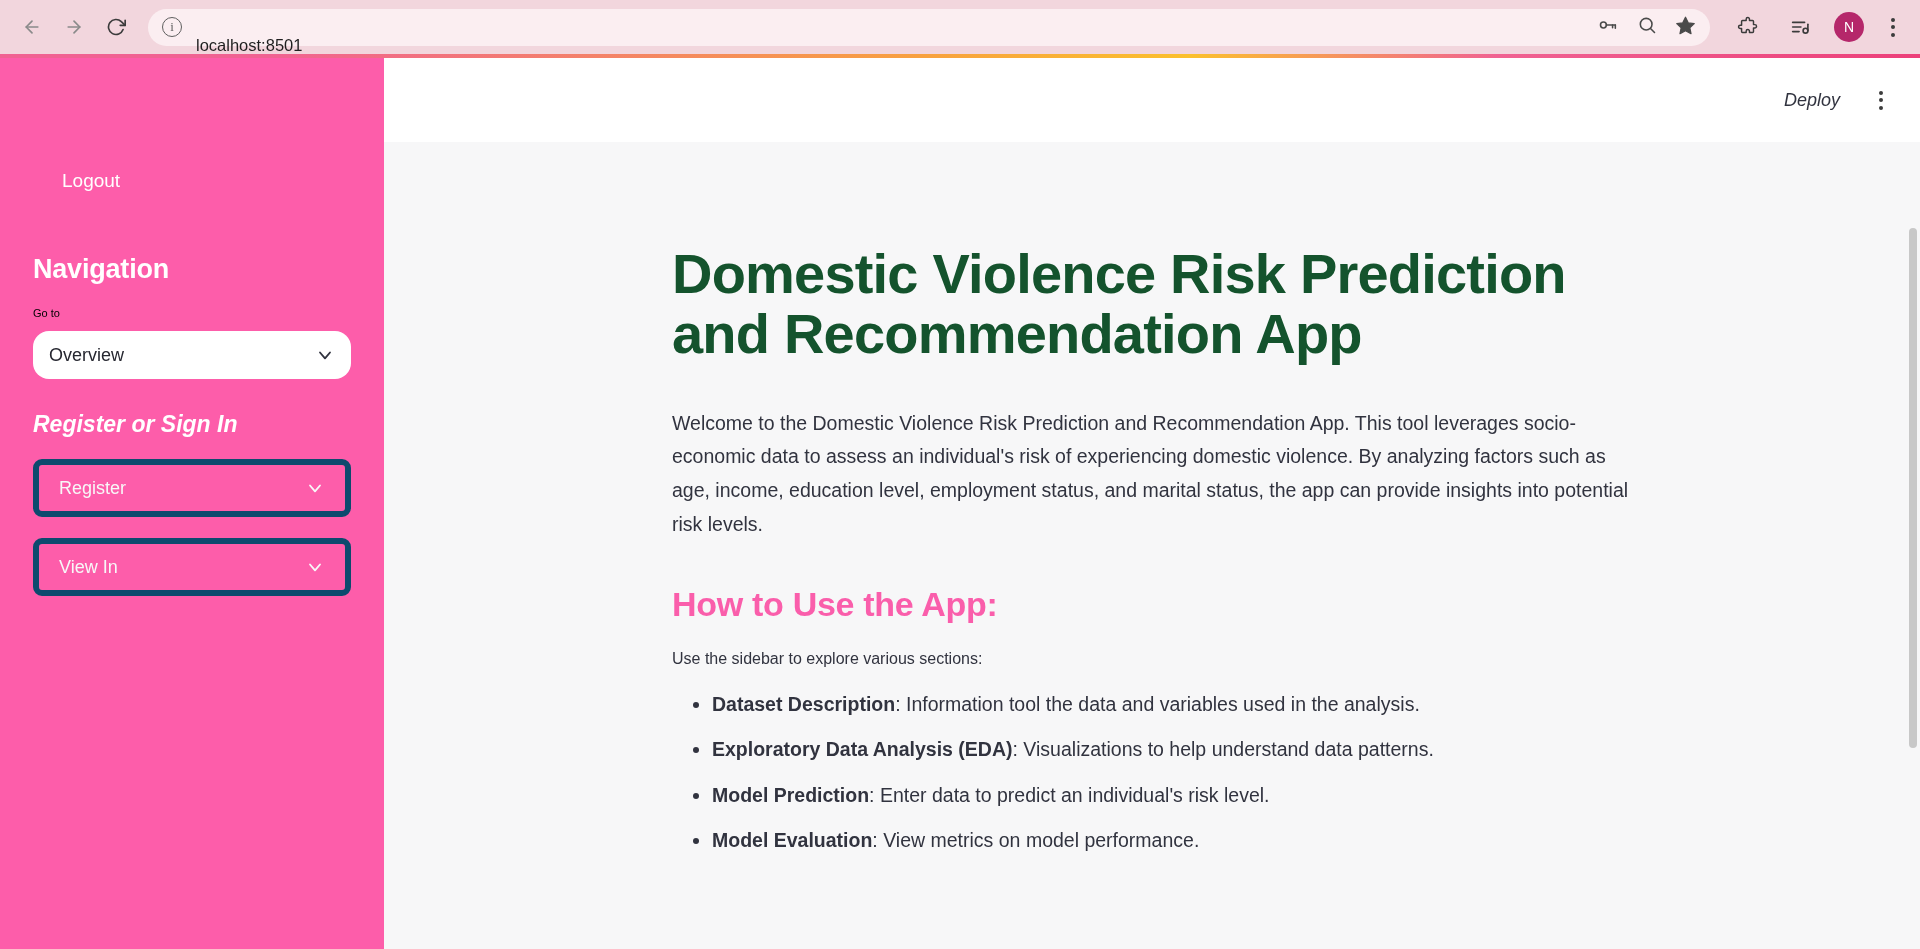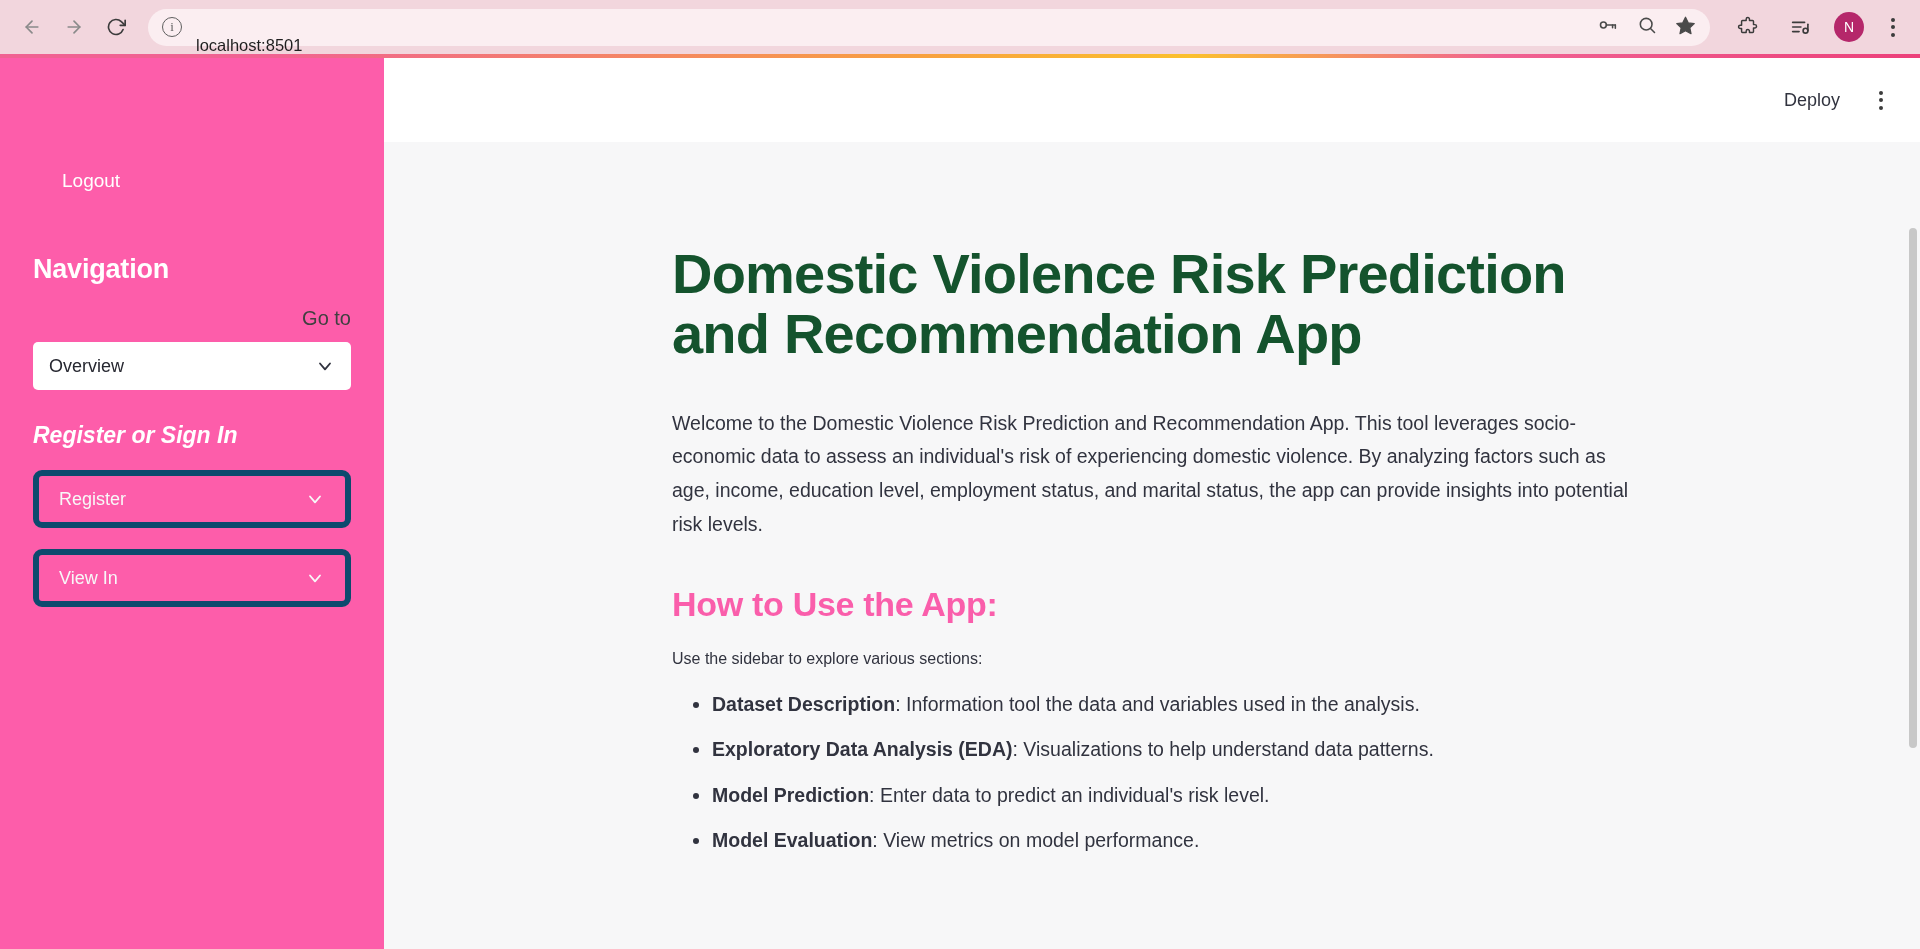--- a/index.html
+++ b/index.html
@@ -133,29 +133,28 @@
   }
   .sidebar h2 {
     margin: 62px 0 0 0;
     font-size: 27px;
     font-weight: bold;
     letter-spacing: -0.2px;
     color: #ffffff;
   }
   .goto-label {
     margin-top: 22px;
-    font-size: 20px;
-    color: #404040;
-    text-align: right;
+    font-size: 11px;
+    color: #000000;
   }
   .select-box {
     margin-top: 12px;
     height: 48px;
     background: #ffffff;
-    border-radius: 5px;
+    border-radius: 16px;
     display: flex;
     align-items: center;
     padding: 0 16px;
     color: #262730;
     font-size: 18px;
     cursor: pointer;
   }
   .select-box .chev { margin-left: auto; color: #31333f; display:flex; }
   .sidebar h3 {
     margin: 32px 0 0 0;
@@ -187,20 +186,21 @@
     overflow: hidden;
   }
   .topbar {
     height: 84px;
     background: #ffffff;
     display: flex;
     align-items: center;
     justify-content: flex-end;
     padding-right: 26px;
     gap: 18px;
+    font-style: italic;
   }
   .deploy-btn {
     font-size: 18px;
     color: #31333f;
     cursor: pointer;
     padding: 6px 10px;
     border-radius: 6px;
   }
   .content-scroll {
     position: absolute;

